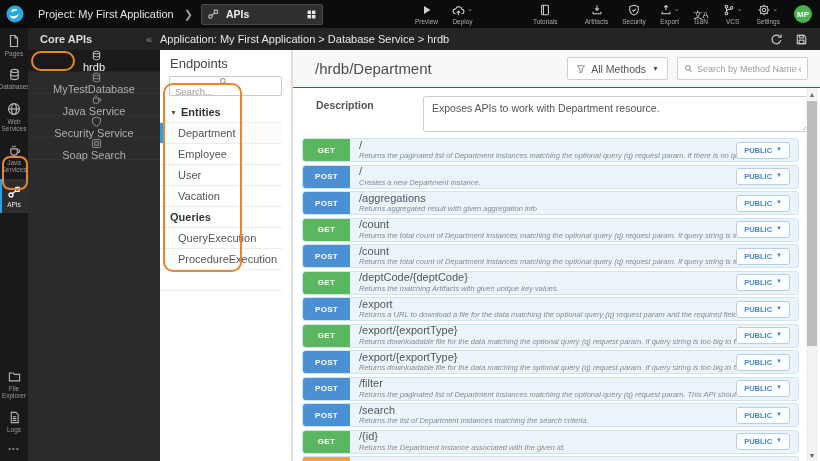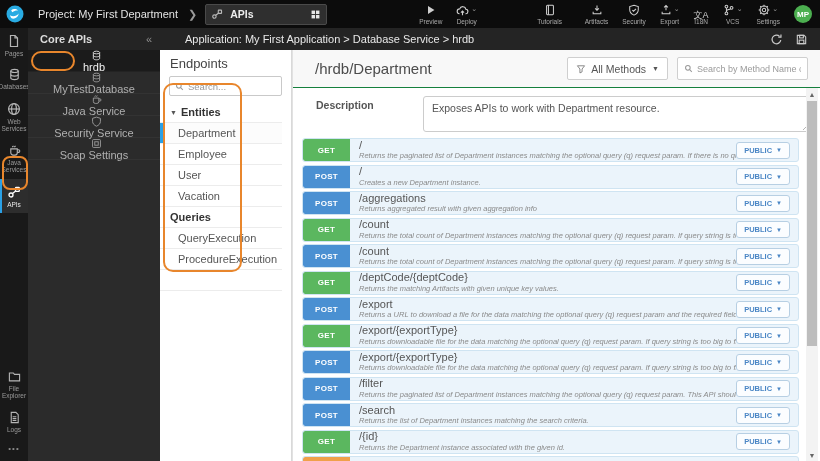--- a/index.html
+++ b/index.html
@@ -24,21 +24,21 @@
   .tb-caret { color:#9a9a9a; font-size:7px; line-height:10px; margin-left:2px; }
   .tb-lbl { color:#ababab; font-size:6.5px; margin-top:1px; white-space:nowrap; }
   .avatar { width:18px; height:18px; border-radius:50%; background:#4caf50; color:#fff; font-size:8px; font-weight:bold; display:flex; align-items:center; justify-content:center; margin-right:8px; flex-shrink:0; }
   .i18n-txt { font-size:9px; line-height:11px; color:#cfcfcf; }
 
   
   #coreapis-header { position:absolute; left:28px; top:28px; width:132px; height:22px; background:#242424; display:flex; align-items:center; }
   #coreapis-header .ttl { color:#dcdcdc; font-size:11px; font-weight:bold; margin-left:12px; flex:1; }
   #coreapis-header .collapse { color:#8f8f8f; font-size:11px; margin-right:8px; cursor:pointer; }
   #breadcrumb-bar { position:absolute; left:160px; top:28px; width:660px; height:22px; background:#242424; display:flex; align-items:center; }
-  #breadcrumb-bar .crumb { color:#e8e8e8; font-size:11px; margin-left:25px; flex:1; white-space:nowrap; }
+  #breadcrumb-bar .crumb { color:#e8e8e8; font-size:11px; flex:1; white-space:nowrap; }
   #breadcrumb-bar .bc-ic { color:#c9c9c9; display:flex; margin-right:12px; cursor:pointer; }
 
   
   #leftrail { position:absolute; left:0; top:28px; width:28px; height:433px; background:#191919; display:flex; flex-direction:column; }
   .rail-item { display:flex; flex-direction:column; align-items:center; padding:6px 0 5px; color:#b5b5b5; cursor:pointer; }
   .rail-item .rlbl { font-size:6.5px; color:#9a9a9a; text-align:center; line-height:1.15; margin-top:2px; }
   .rail-item.active { background:#2d2d2d; box-shadow:inset 2px 0 0 #2aa0e5; color:#ffffff; }
   .rail-item.active .rlbl { color:#e8e8e8; }
   #rail-bottom { margin-top:auto; }
   .rail-more { color:#8a8a8a; font-size:8px; text-align:center; letter-spacing:1px; padding:6px 0 8px; cursor:pointer; }
@@ -46,21 +46,21 @@
   
   #coreapis-panel { position:absolute; left:28px; top:50px; width:132px; height:411px; background:#2b2b2b; }
   .ca-item { height:22px; display:flex; align-items:center; color:#b0b0b0; font-size:11px; border-bottom:1px solid rgba(255,255,255,0.04); cursor:pointer;flex-direction:column; }
   .ca-item .ic { display:flex; margin:0 6px 0 10px; color:#9a9a9a; }
   .ca-item.selected { background:#1b1b1b; color:#f2f2f2; }
   .ca-item.selected .ic { color:#d8d8d8; }
 
   
   #endpoints-panel { position:absolute; left:160px; top:50px; width:132px; height:411px; background:#fff; border-right:1px solid #d9d9d9; }
   #endpoints-panel .ep-title { font-size:13px; color:#444; padding:6px 10px 5px; }
-  .ep-search { margin:0 9px 6px; height:20px; border:1px solid #c9c9c9; border-radius:2px; background:#fff; display:flex; align-items:center; padding:0 5px; }
+  .ep-search { margin:0 9px 6px; height:20px; border:1px solid #c9c9c9; border-radius:2px; background:#fff; display:flex; align-items:center; padding:0 5px;flex-direction:column; }
   .ep-search .ic { color:#999; display:flex; margin-right:4px; }
   .ep-search input { border:none; outline:none; width:100%; font-size:9.5px; color:#555; font-family:"Liberation Sans", sans-serif; background:transparent; }
   .ep-search input::placeholder { color:#9a9a9a; }
   .ep-list { padding-right:9px; }
   .ep-row { height:21px; display:flex; align-items:center; border-bottom:1px solid #ececec; font-size:11px; cursor:pointer; }
   .ep-row.hdr { font-weight:bold; color:#333; padding-left:10px; }
   .ep-row.hdr .tog { font-size:7px; color:#555; margin-right:4px; }
   .ep-row.item { color:#555; padding-left:18px; }
   .ep-row.item.selected { box-shadow:inset 3px 0 0 #2aa0e5; background:#fcfcfc; }
   .ep-row.empty { cursor:default; }
@@ -83,21 +83,21 @@
   .desc-box { width:388px; height:36px; border:1px solid #ccc; border-radius:3px; font-size:10.5px; color:#555; padding:5px 8px; position:relative; background:#fff; overflow:hidden; }
   .desc-box::after { content:""; position:absolute; right:1px; bottom:1px; width:9px; height:9px;
      background:repeating-linear-gradient(135deg, transparent 0 2px, #b5b5b5 2px 3px); clip-path:polygon(100% 0, 100% 100%, 0 100%); }
 
   #api-rows { margin:6px 0 0 9px; width:497px; height:323px; overflow:hidden; }
   .api-row { height:24px; margin-bottom:2.5px; background:#ebf4fb; border:1px solid #cfe4f2; border-radius:3px; display:flex; align-items:center; overflow:hidden; }
   .method-badge { width:47px; align-self:stretch; border-radius:2px 0 0 2px; color:#fff; font-size:8px; font-weight:bold; display:flex; align-items:center; justify-content:center; letter-spacing:.3px; flex-shrink:0; }
   .api-texts { flex:1; padding-left:9px; overflow:hidden; white-space:nowrap; }
   .api-path { font-size:11px; color:#555; line-height:1.05; }
   .api-desc { font-size:7.5px; font-style:italic; color:#8a8a8a; line-height:1.2; overflow:hidden; }
-  .public-btn { flex-shrink:0; margin-right:8px; background:#fbfdff; border:1px solid #b7cfe3; border-radius:3px; color:#4a86c5; font-size:7.5px; font-weight:bold; padding:3px 7px; display:flex; align-items:center; cursor:pointer; }
+  .public-btn { flex-shrink:0; margin-right:8px; background:#fbfdff; border:1px solid #b7cfe3; border-radius:3px; color:#4a86c5; font-size:7.5px; font-weight:bold; padding:3px 7px; display:flex; cursor:pointer; }
   .public-btn .car { font-size:6px; margin-left:4px; }
 
   
   #main-scrollbar { position:absolute; right:2px; top:38px; width:12px; bottom:0; background:#f3f3f3; }
   #main-scrollbar .sb-arrow { position:absolute; left:0; width:12px; height:12px; color:#666; font-size:7px; display:flex; align-items:center; justify-content:center; cursor:pointer; }
   #main-scrollbar .sb-up { top:0; }
   #main-scrollbar .sb-down { bottom:0; }
   #main-scrollbar .sb-thumb { position:absolute; left:1px; top:13px; width:10px; height:245px; background:#bdbdbd; cursor:grab; }
 
   
@@ -114,21 +114,21 @@
 <div id="app">
 
   <div id="topbar">
     <div class="logo-wrap">
       <svg width="18" height="18" viewBox="0 0 18 18">
           <circle cx="9" cy="9" r="8.5" fill="#29abe2"></circle>
           <path d="M4 10.2c2.6 1.8 6.6 1.2 8.6-1.6-.3 3.6-3.4 5.6-6.6 5-1-.8-1.7-2-2-3.4z" fill="#fff"></path>
           <path d="M5.2 5.2c2-1.6 5-1.4 6.8.4-1.8-.2-4 .2-5.6 1.6-.6-.6-1-1.3-1.2-2z" fill="#fff"></path>
         </svg>
     </div>
-    <div class="project-label">Project: My First Department</div>
+    <div class="project-label">Project: My First Application</div>
     <div class="top-chev">❯</div>
     <div class="apis-tab">
       <span class="ic">
           <svg width="12" height="12" viewBox="0 0 14 14" fill="none" stroke="currentColor" stroke-width="1.3">
             <circle cx="4" cy="10" r="2"></circle>
             <rect x="8.5" y="2.5" width="3.8" height="3.8" rx=".6"></rect>
             <path d="M5.5 8.4 9 5.8"></path>
           </svg>
         </span>
       <span class="tab-lbl">APIs</span>
@@ -383,21 +383,21 @@
           </span>
     <span>Security Service</span>
   </div>
   <div class="ca-item">
     <span class="ic">
             <svg width="11" height="11" viewBox="0 0 14 14" fill="none" stroke="currentColor" stroke-width="1.2">
               <rect x="2" y="2" width="10" height="10" rx="1"></rect>
               <rect x="4.8" y="4.8" width="4.4" height="4.4"></rect>
             </svg>
           </span>
-    <span>Soap Settings</span>
+    <span>Soap Search</span>
   </div>
       </div>
   </div>
 
   <div id="endpoints-panel">
     <div class="ep-title">Endpoints</div>
     <div class="ep-search">
       <span class="ic">
           <svg width="9" height="9" viewBox="0 0 14 14" fill="none" stroke="currentColor" stroke-width="1.6">
             <circle cx="6" cy="6" r="3.6"></circle>

